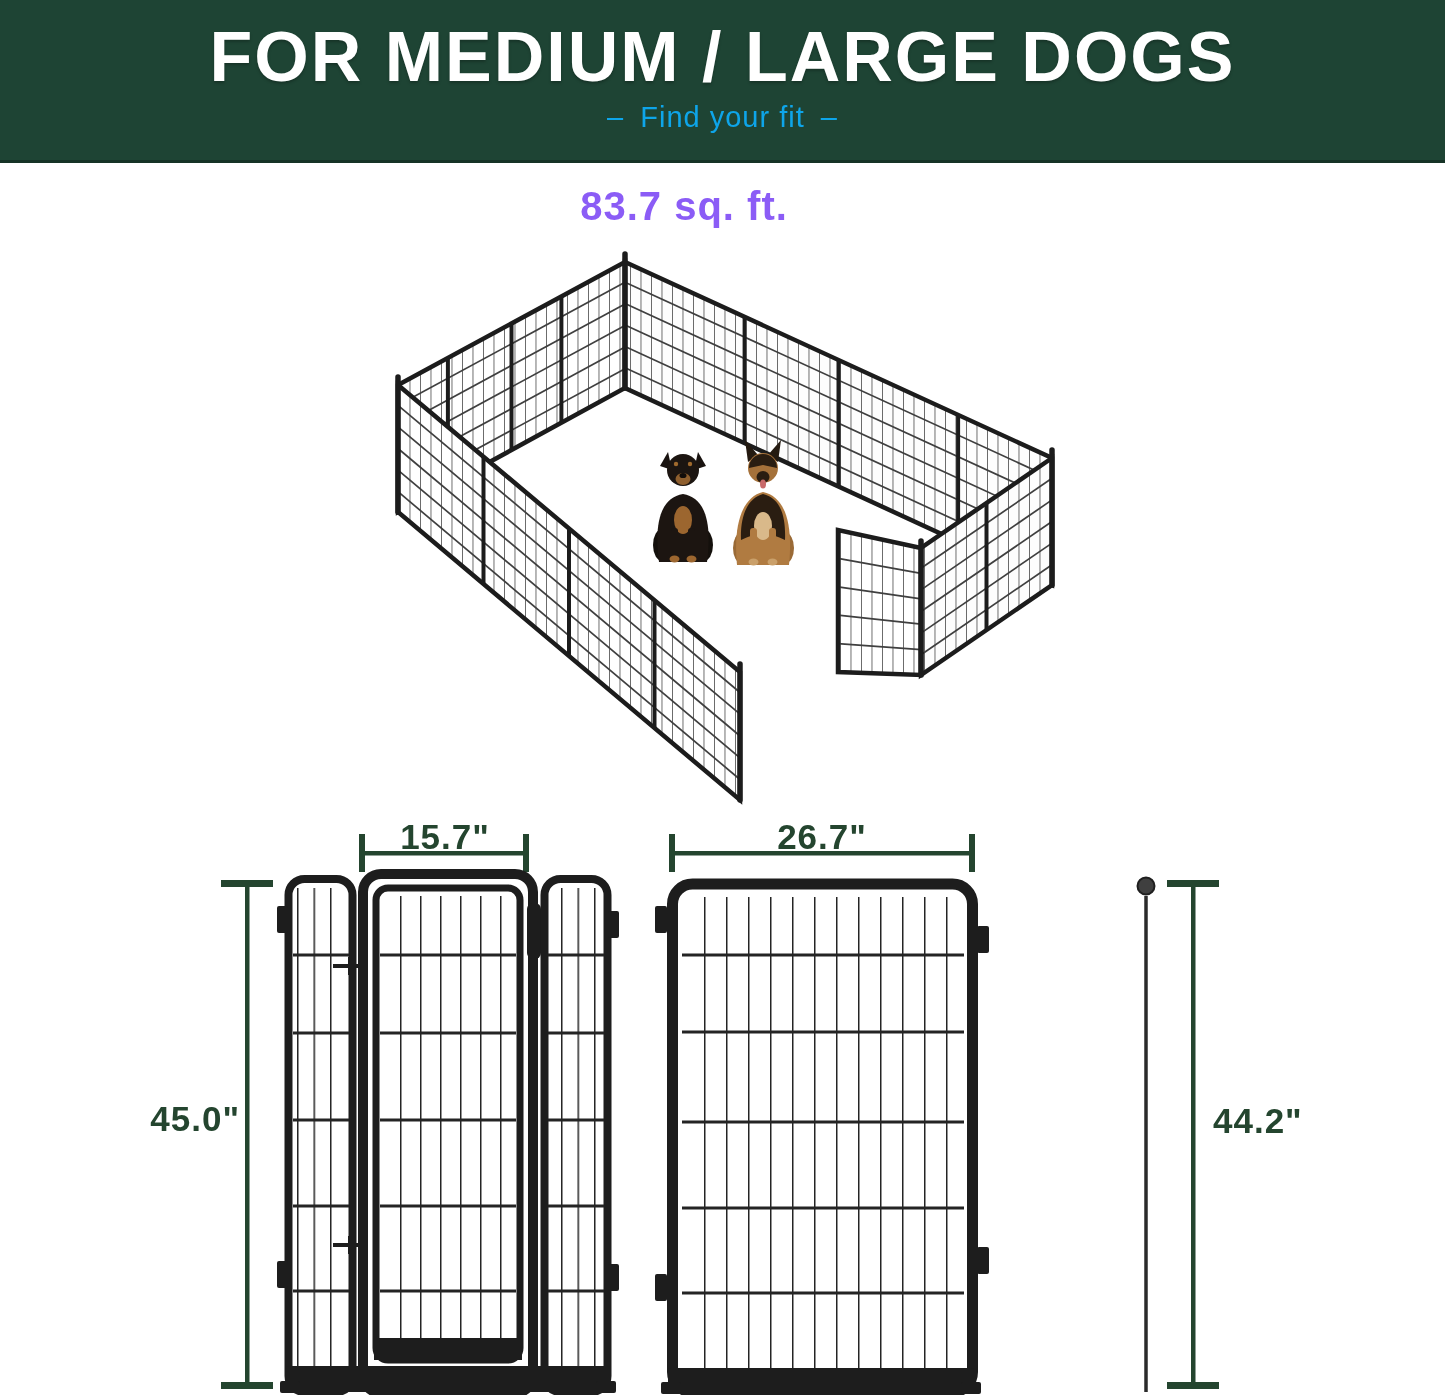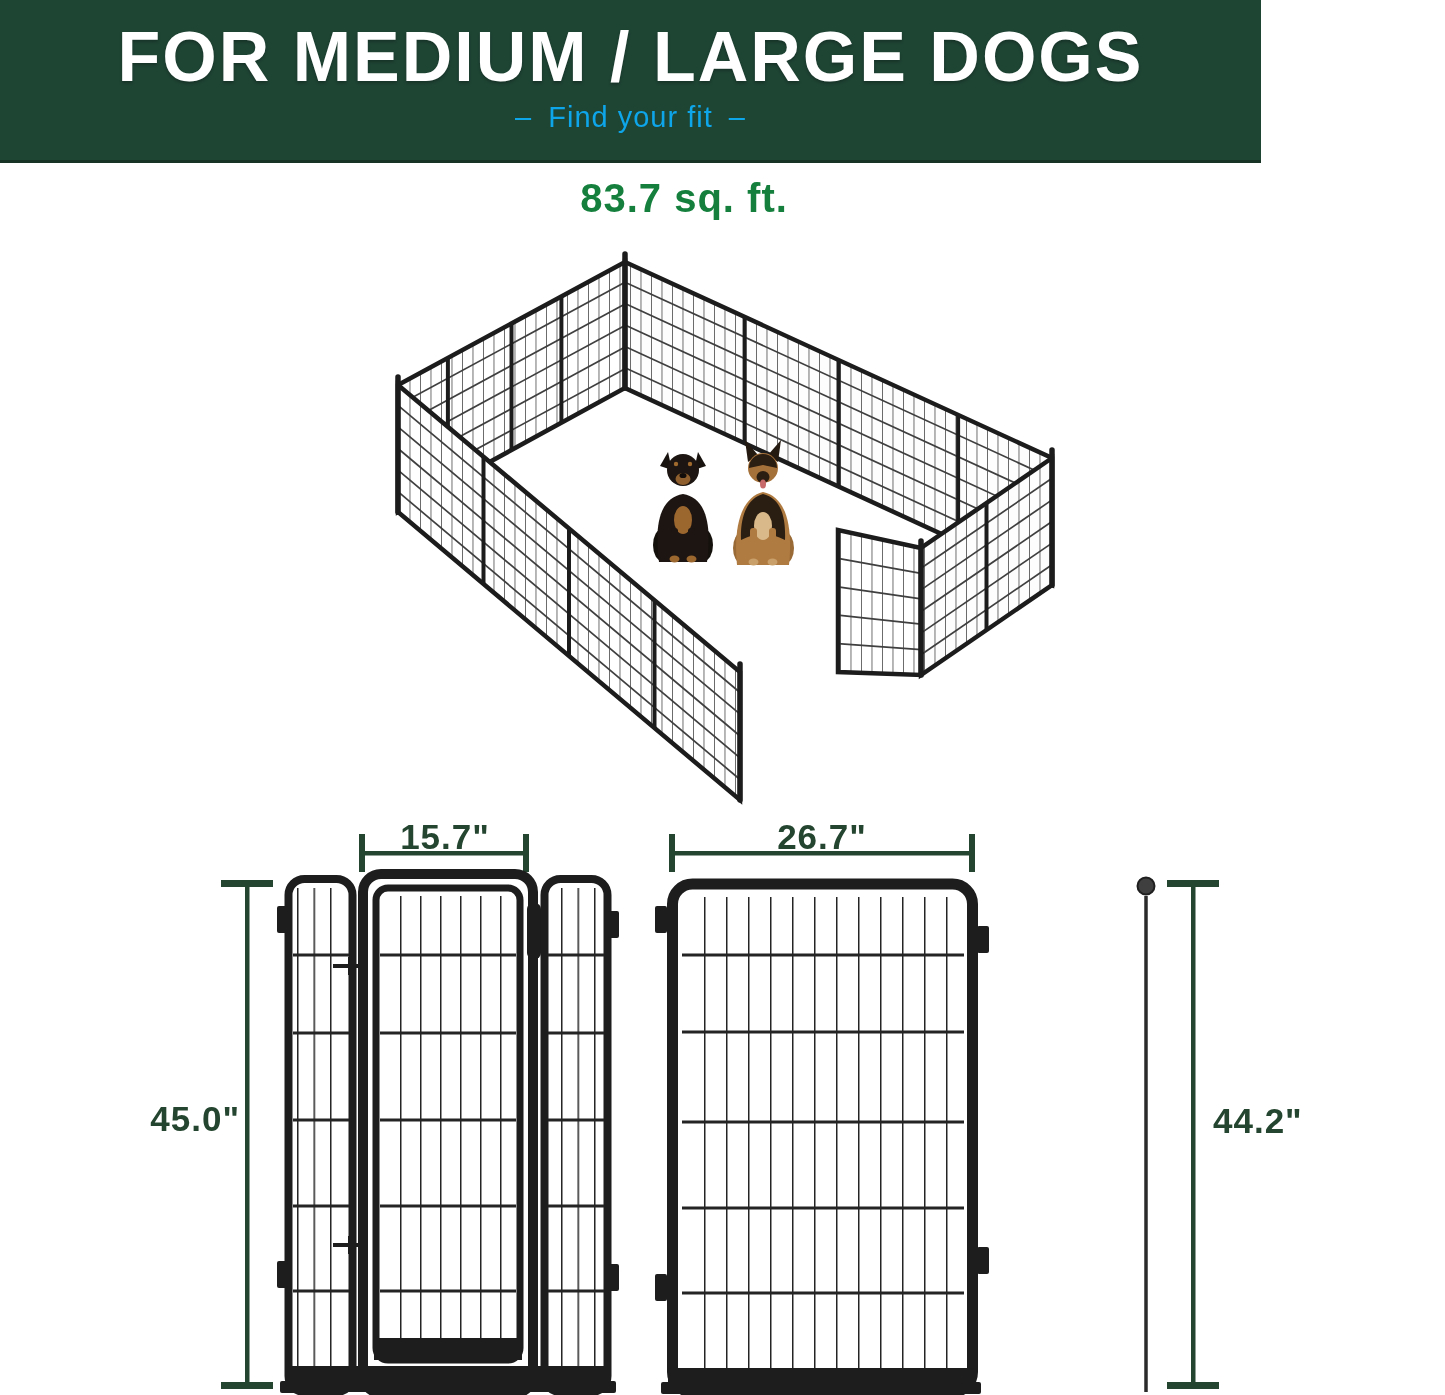--- a/index.html
+++ b/index.html
@@ -5,44 +5,44 @@
   html,body{margin:0;padding:0;background:#ffffff;}
   .canvas{
     position:relative;
     width:1445px;height:1395px;
     background:#ffffff;
     font-family:"Liberation Sans", sans-serif;
     overflow:hidden;
   }
   
   .header{
-    position:absolute;left:0;top:0;width:1261px;height:160px;
+    position:absolute;left:0;top:0;width:1445px;height:160px;
     background:#1e4434;
     border-bottom:3px solid #163326;
     text-align:center;
     color:#ffffff;
   }
   .header h1{
     margin:0;padding-top:22px;
     font-size:70px;font-weight:700;letter-spacing:2px;
     line-height:1.0;
     text-shadow:0 2px 3px rgba(0,0,0,0.25);
   }
   .header .subtitle{
     margin-top:9px;
     font-size:29px;font-weight:400;letter-spacing:1px;
     color:#0ea5e9;
   }
   .header .subtitle .dash{margin:0 16px;font-weight:400;}
   
   .area-label{
-    position:absolute;left:0;top:176px;width:1368px;
+    position:absolute;left:0;top:184px;width:1368px;
     text-align:center;
     font-size:40px;font-weight:700;letter-spacing:1px;
-    color:#15803d;
+    color:#8b5cf6;
   }
   
   .pen-svg{position:absolute;left:330px;top:250px;}
   .dim-svg{position:absolute;left:140px;top:812px;}
   .dim-text{
     font-family:"Liberation Sans",sans-serif;
     font-weight:700;font-size:35px;fill:#24452f;letter-spacing:1px;
   }
 </style>
 </head>

